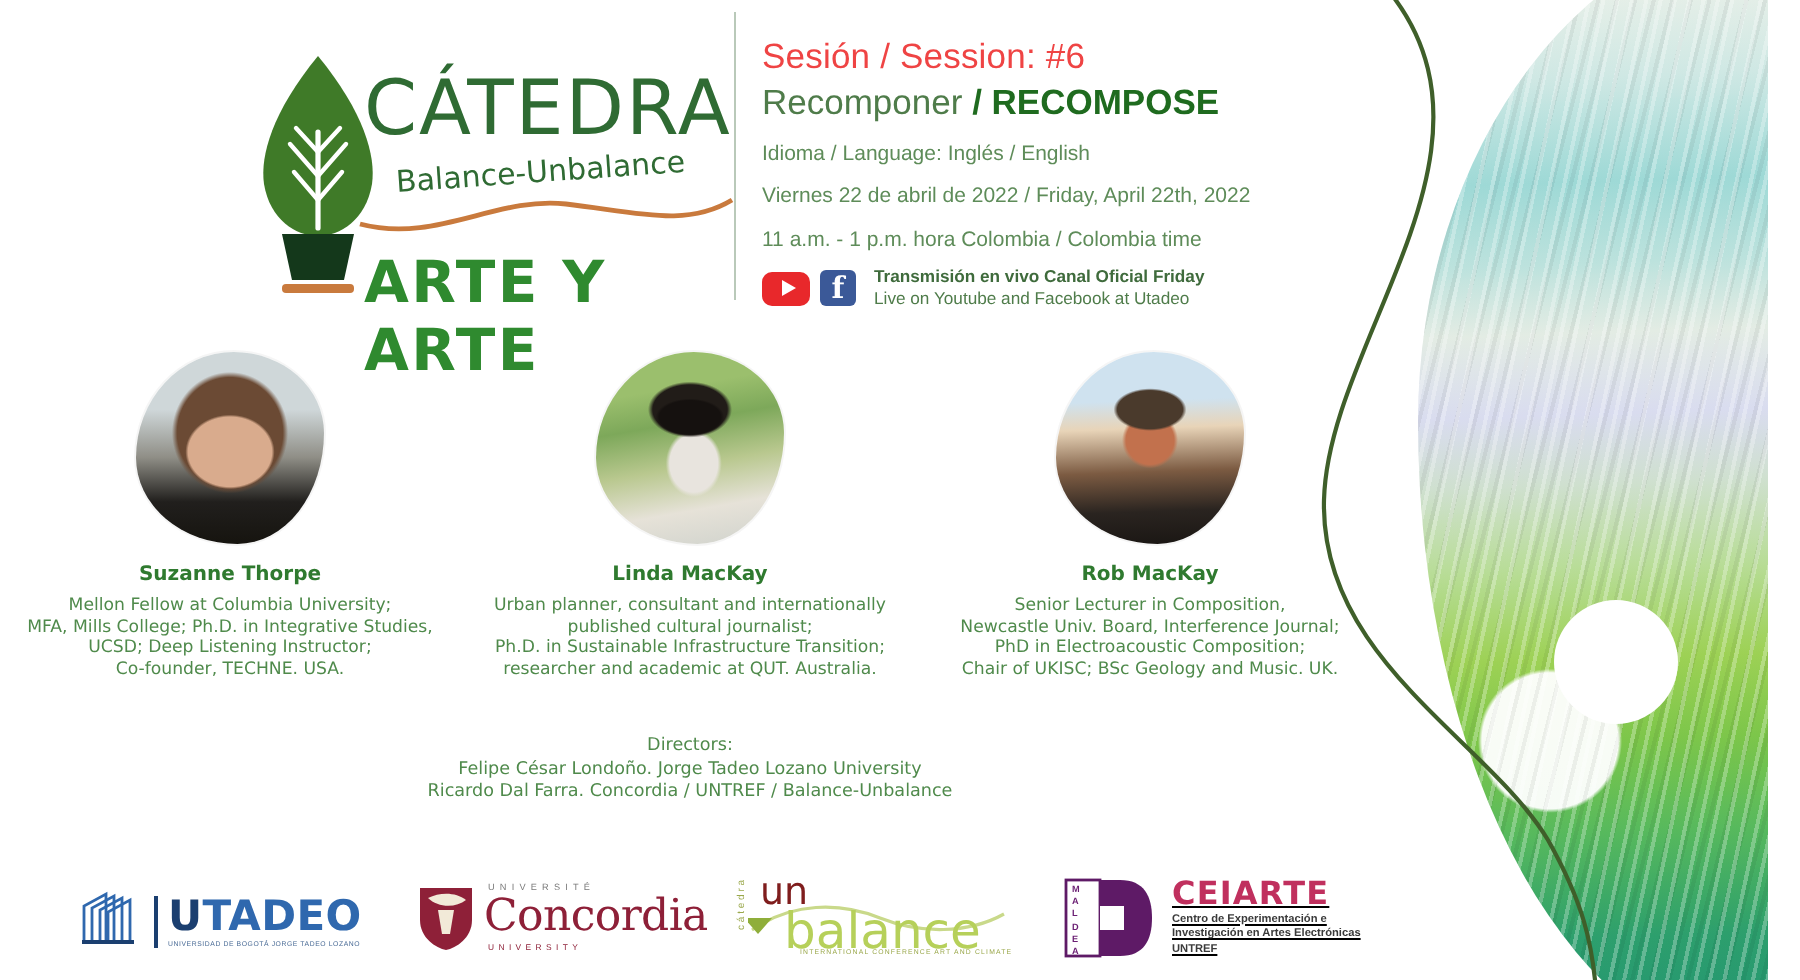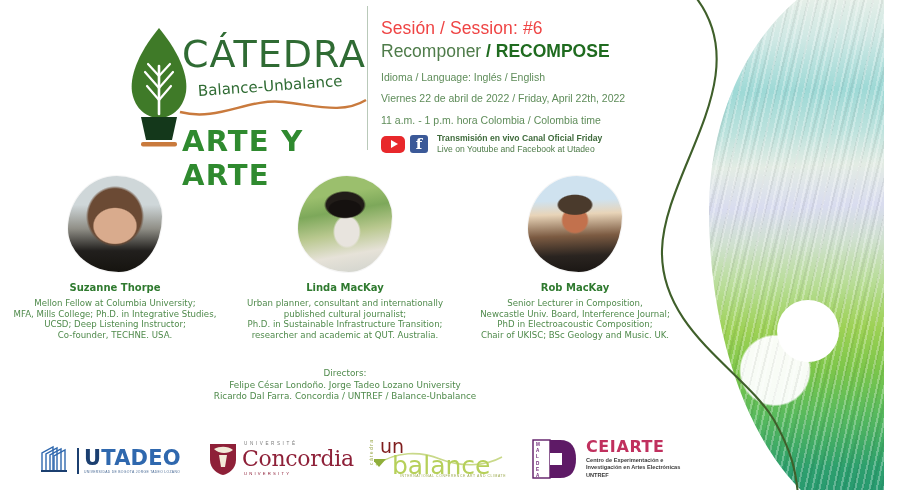--- a/index.html
+++ b/index.html
@@ -232,21 +232,21 @@
     font-size: 25px; color: #b6d05a; font-weight: 400;
     font-family: "DejaVu Sans", sans-serif;
   }
   .bal .curve { position: absolute; left: 8px; top: 12px; width: 130px; height: 24px; }
   .bal .sub {
     position: absolute; left: 34px; top: 37px;
     font-size: 3.4px; color: #9aa84b; letter-spacing: .6px;
   }
 
   
-  .ceiarte { margin-left: 16px; display: flex; align-items: center; }
+  .ceiarte { margin-left: 16px; display: flex; align-items: center; text-decoration: underline; }
   .maldea {
     width: 45px; height: 40px; position: relative; margin-right: 9px;
   }
   .maldea .letters {
     position: absolute; left: 4px; top: 3px;
     font-size: 4.6px; color: #6b1f73; font-weight: 700;
     line-height: 6.2px; letter-spacing: .4px;
   }
   .cei-txt { line-height: 1; }
   .cei-title {

